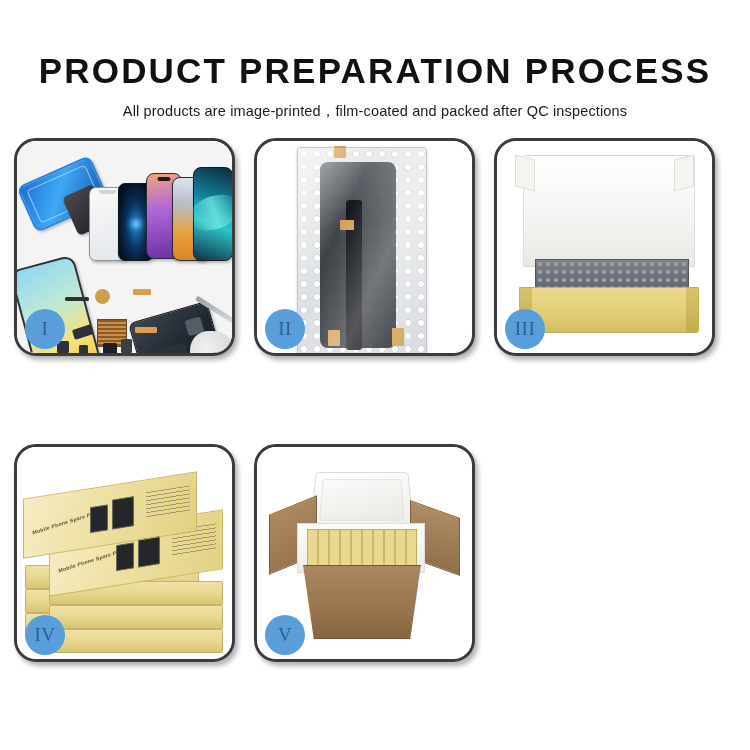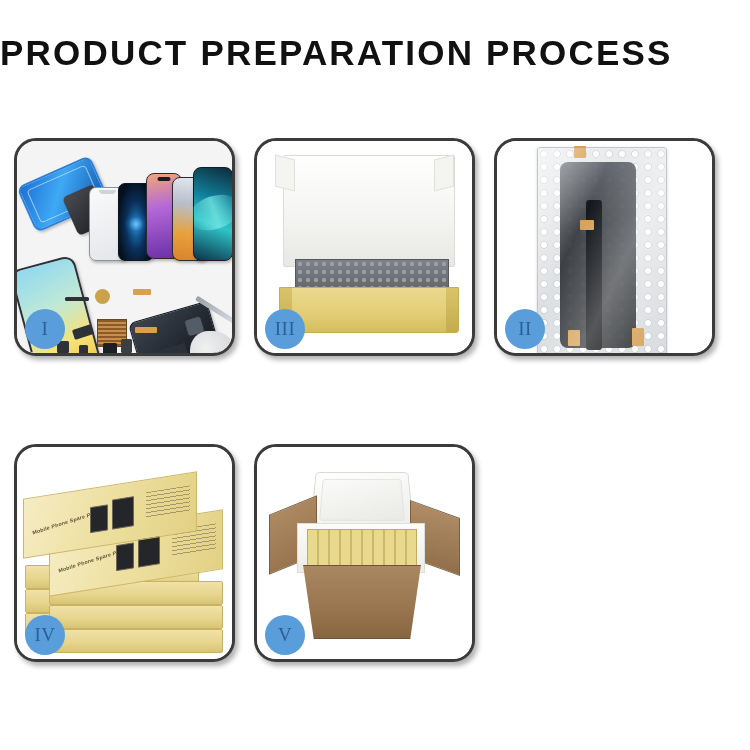--- a/index.html
+++ b/index.html
@@ -4,21 +4,21 @@
 <style>
   html,body{margin:0;padding:0;}
   body{
     width:750px;height:750px;background:#ffffff;
     font-family:"Liberation Sans", sans-serif;
     overflow:hidden;
   }
   .page{position:relative;width:750px;height:750px;}
 
   
-  .header{text-align:left;padding-top:34px;}
+  .header{text-align:center;padding-top:52px;}
   .title{
     font-size:35px;font-weight:700;letter-spacing:2.2px;
     color:#111111;line-height:1.1;margin:0;
     font-family:"Liberation Sans", sans-serif;
   }
   .subtitle{
     font-size:14.5px;color:#1c1c1c;margin:0;padding-top:11px;
     letter-spacing:.15px;font-weight:400;
   }
 
@@ -305,20 +305,21 @@
     background:rgba(120,98,70,.65);transform:rotate(19deg);
   }
 </style>
 </head>
 <body>
 
 <div class="page">
 
   <div class="header">
     <h1 class="title">PRODUCT PREPARATION PROCESS</h1>
+    <p class="subtitle">All products are image-printed，film-coated and packed after QC inspections</p>
   </div>
 
   <div class="grid">
 
     <div class="panel">
       <div class="stage p1">
         <div class="ph ph-blue"></div>
         <div class="ph ph-dark"></div>
         <div class="ph ph-glass"></div>
         <div class="ph ph-black">
@@ -346,46 +347,46 @@
         <div class="chip" style="left:62px;top:204px;width:9px;height:11px;"></div>
         <div class="chip" style="left:86px;top:202px;width:14px;height:12px;background:#1c1f24;"></div>
         <div class="chip" style="left:104px;top:198px;width:11px;height:14px;background:#3a3f46;"></div>
         <div class="tweezer"></div>
         <div class="hand"></div>
       </div>
       <div class="badge">I</div>
     </div>
 
     <div class="panel">
-      <div class="stage p3">
-        <div class="b3-lid"></div>
-        <div class="b3-lid-flapL"></div>
-        <div class="b3-lid-flapR"></div>
-        <div class="b3-foam"></div>
-        <div class="b3-base"></div>
-      </div>
-      <div class="badge">III</div>
-    </div>
-
-    <div class="panel">
       <div class="stage p2">
         <div class="bag">
           <div class="screen-in"></div>
           <div class="flex-in"></div>
           <div class="tape" style="left:36px;top:-2px;width:12px;height:12px;"></div>
           <div class="tape" style="left:42px;top:72px;width:14px;height:10px;"></div>
           <div class="tape" style="left:30px;top:182px;width:12px;height:16px;"></div>
           <div class="tape" style="left:94px;top:180px;width:12px;height:18px;"></div>
           <div class="bag-gloss"></div>
         </div>
       </div>
       <div class="badge">II</div>
     </div>
 
     <div class="panel">
+      <div class="stage p3">
+        <div class="b3-lid"></div>
+        <div class="b3-lid-flapL"></div>
+        <div class="b3-lid-flapR"></div>
+        <div class="b3-foam"></div>
+        <div class="b3-base"></div>
+      </div>
+      <div class="badge">III</div>
+    </div>
+
+    <div class="panel">
       <div class="stage p4">
         <div class="stack">
 
           <div class="kbox" style="left:4px;top:152px;width:172px;height:22px;"></div>
           <div class="kbox" style="left:4px;top:128px;width:172px;height:22px;"></div>
           <div class="kbox" style="left:4px;top:104px;width:172px;height:22px;"></div>
           <div class="kbox" style="left:28px;top:168px;width:172px;height:22px;"></div>
           <div class="kbox" style="left:28px;top:144px;width:172px;height:22px;"></div>
           <div class="kbox" style="left:28px;top:120px;width:172px;height:22px;"></div>
 

